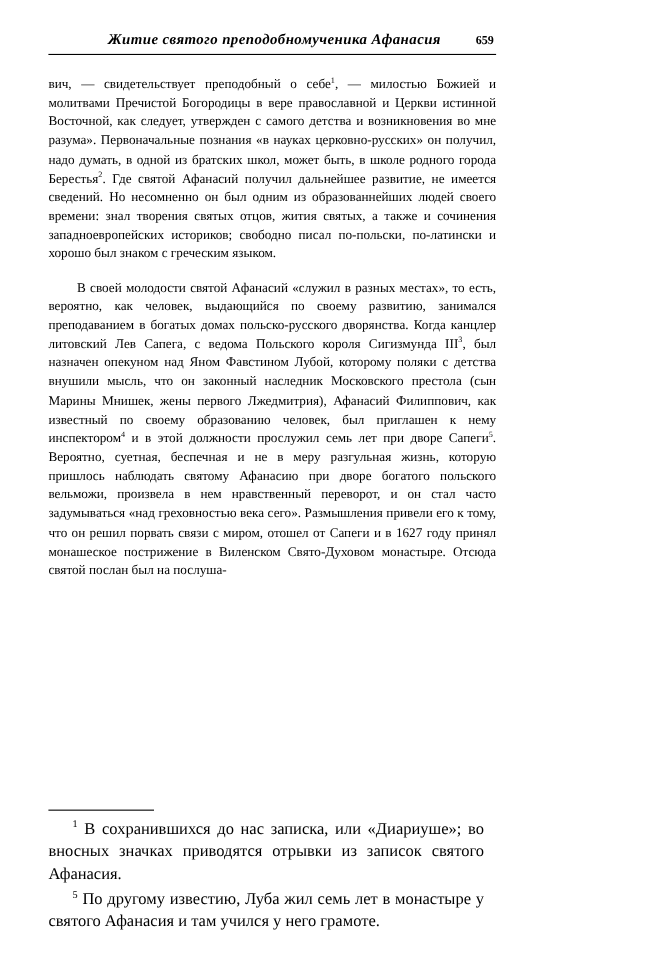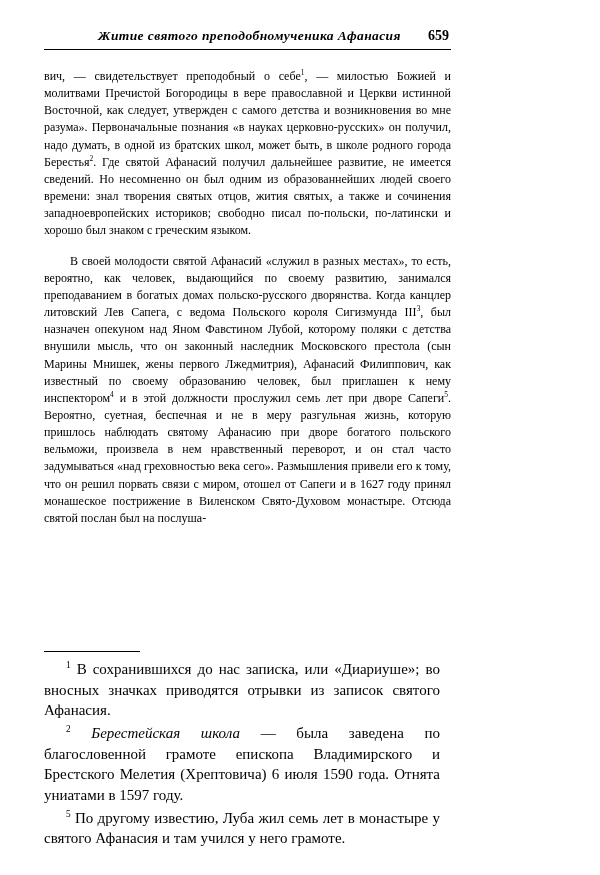--- a/index.html
+++ b/index.html
@@ -30,21 +30,21 @@
   .running-head .title {
     font-style: italic;
     font-weight: bold;
     letter-spacing: 0.4px;
     flex: 1;
     text-align: center;
     padding-left: 34px;
   }
   .running-head .folio {
     font-weight: bold;
-    font-size: 14px;
+    font-size: 11px;
     min-width: 30px;
     text-align: right;
   }
   .head-rule {
     border: 0;
     border-top: 1.6px solid #000;
     margin: 0 0 18px 0;
   }
   .body-text p {
     margin: 0;
@@ -100,17 +100,16 @@
   <hr class="head-rule">
 
   <div class="body-text">
     <p>вич, — свидетельствует преподобный о себе<sup>1</sup>, — милостью Божией и молитвами Пречистой Богородицы в вере православной и Церкви истинной Восточной, как следует, утвержден с самого детства и возникновения во мне разума». Первоначальные познания «в науках церковно-русских» он получил, надо думать, в одной из братских школ, может быть, в школе родного города Берестья<sup>2</sup>. Где святой Афанасий получил дальнейшее развитие, не имеется сведений. Но несомненно он был одним из образованнейших людей своего времени: знал творения святых отцов, жития святых, а также и сочинения западноевропейских историков; свободно писал по-польски, по-латински и хорошо был знаком с греческим языком.</p>
     <p class="indent">В своей молодости святой Афанасий «служил в разных местах», то есть, вероятно, как человек, выдающийся по своему развитию, занимался преподаванием в богатых домах польско-русского дворянства. Когда канцлер литовский Лев Сапега, с ведома Польского короля Сигизмунда III<sup>3</sup>, был назначен опекуном над Яном Фавстином Лубой, которому поляки с детства внушили мысль, что он законный наследник Московского престола (сын Марины Мнишек, жены первого Лжедмитрия), Афанасий Филиппович, как известный по своему образованию человек, был приглашен к нему инспектором<sup>4</sup> и в этой должности прослужил семь лет при дворе Сапеги<sup>5</sup>. Вероятно, суетная, беспечная и не в меру разгульная жизнь, которую пришлось наблюдать святому Афанасию при дворе богатого польского вельможи, произвела в нем нравственный переворот, и он стал часто задумываться «над греховностью века сего». Размышления привели его к тому, что он решил порвать связи с миром, отошел от Сапеги и в 1627 году принял монашеское пострижение в Виленском Свято-Духовом монастыре. Отсюда святой послан был на послуша-</p>
   </div>
 
   <div class="notes">
     <hr class="note-rule">
     <p class="note"><sup>1</sup> В сохранившихся до нас записка, или «Диариуше»; во вносных значках приводятся отрывки из записок святого Афанасия.</p>
-    <p class="note"><sup>2</sup> <i>Берестейская школа</i> — была заведена по благословенной грамоте епископа Владимирского и Брестского Мелетия (Хрептовича) 6 июля 1590 года. Отнята униатами в 1597 году.</p>
     <p class="note"><sup>5</sup> По другому известию, Луба жил семь лет в монастыре у святого Афанасия и там учился у него грамоте.</p>
   </div>
 
 </div>
 
 </body></html>

